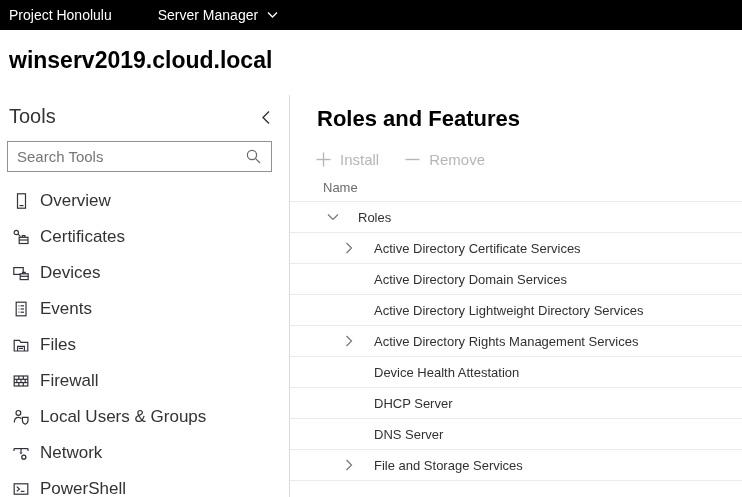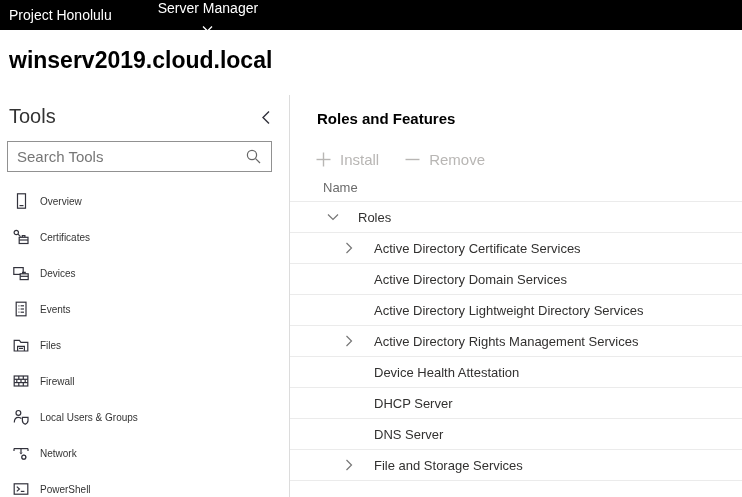--- a/index.html
+++ b/index.html
@@ -12,21 +12,21 @@
   }
 
   
   .topbar {
     height: 30px; background: #000; color: #fff;
     display: flex; align-items: center; font-size: 14px;
   }
   .app-title { padding: 0 12px 0 9px; cursor: pointer; }
   .product-menu {
     display: flex; align-items: center; gap: 9px;
-    margin-left: 24px; padding: 0 10px; cursor: pointer; height: 100%; flex-direction: column;
+    margin-left: 24px; padding: 0 10px; cursor: pointer; height: 100%;
   }
 
   
   .server-heading-wrap { height: 65px; padding: 17px 0 0 9px; background: #fff; }
   .server-heading {
     font-size: 23px; font-weight: bold; color: #000; letter-spacing: 0;
   }
 
   
   .content { display: flex; height: 402px; }
@@ -50,26 +50,26 @@
     font-family: "Liberation Sans", sans-serif; background: transparent;
   }
   .search-box input::placeholder { color: #767676; opacity: 1; }
   .search-icon { margin-right: 9px; display: flex; }
   .nav { margin-top: 11px; }
   .nav-item {
     height: 36px; display: flex; align-items: center;
     padding-left: 12px; cursor: pointer;
   }
   .nav-icon { width: 18px; height: 18px; margin-right: 10px; display: flex; flex: 0 0 18px; }
-  .nav-label { font-size: 10px; color: #333; white-space: nowrap; }
+  .nav-label { font-size: 17px; color: #333; white-space: nowrap; }
 
   
   .main { flex: 1; overflow: hidden; }
   .main-title {
-    margin: 13px 0 0 27px; font-size: 15px; font-weight: bold;
+    margin: 13px 0 0 27px; font-size: 22px; font-weight: bold;
     color: #000; line-height: 22px;
   }
   .toolbar { display: flex; gap: 14px; margin: 17px 0 0 20px; }
   .tb-btn {
     display: flex; align-items: center; gap: 9px;
     background: none; border: 0; padding: 4px 6px;
     font-size: 15px; color: #b8b6b4; font-family: "Liberation Sans", sans-serif;
     cursor: default;
     justify-content: space-between;
   }

